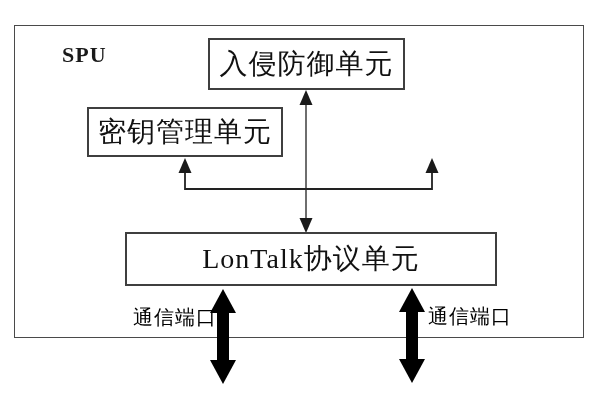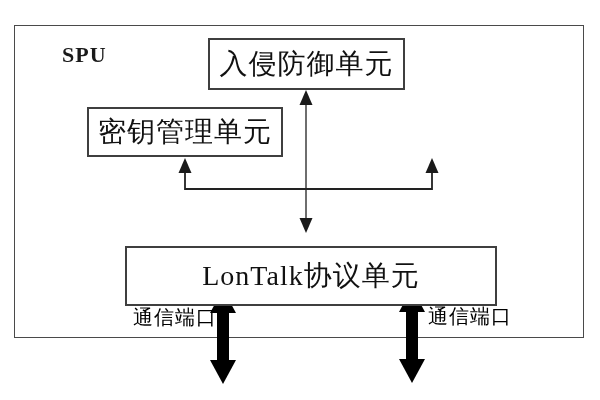--- a/index.html
+++ b/index.html
@@ -43,21 +43,21 @@
     align-items: center;
     justify-content: center;
     font-size: 28px;
     letter-spacing: 1px;
     color: #111111;
     z-index: 2;
   }
   .node-intrusion { left: 208px; top: 38px;  width: 197px; height: 52px; }
   .node-update    { left: 87px;  top: 107px; width: 196px; height: 50px; }
   .node-key       { left: 333px; top: 105px; width: 195px; height: 52px; }
-  .node-lontalk   { left: 125px; top: 246px; width: 372px; height: 60px; }
+  .node-lontalk   { left: 125px; top: 232px; width: 372px; height: 54px; }
   .wires {
     position: absolute;
     left: 0;
     top: 0;
     width: 600px;
     height: 400px;
     z-index: 1;
     pointer-events: none;
   }
   .port-label {

